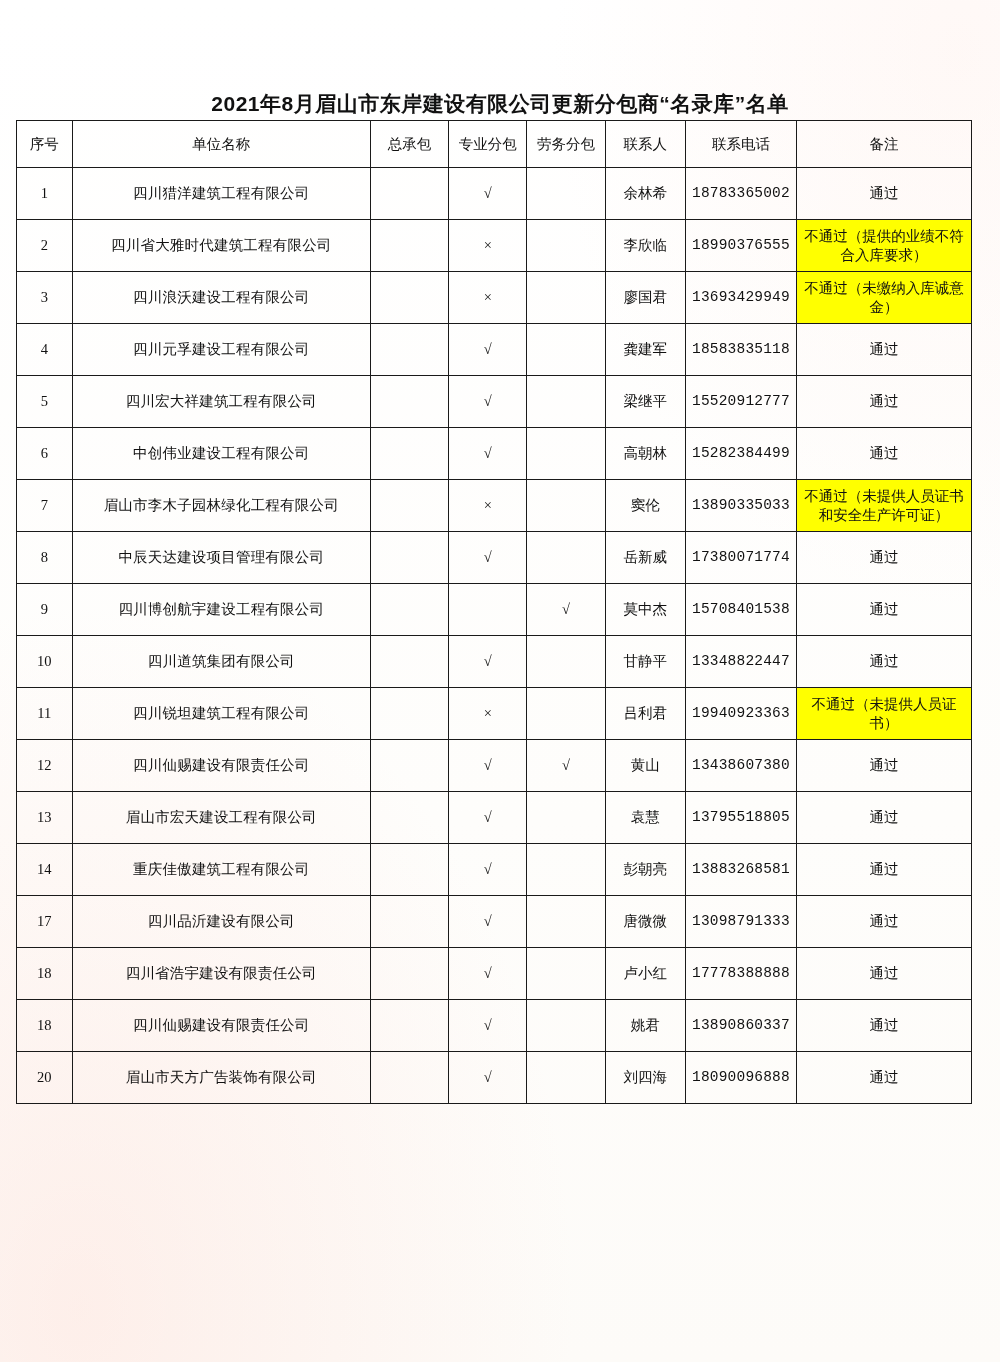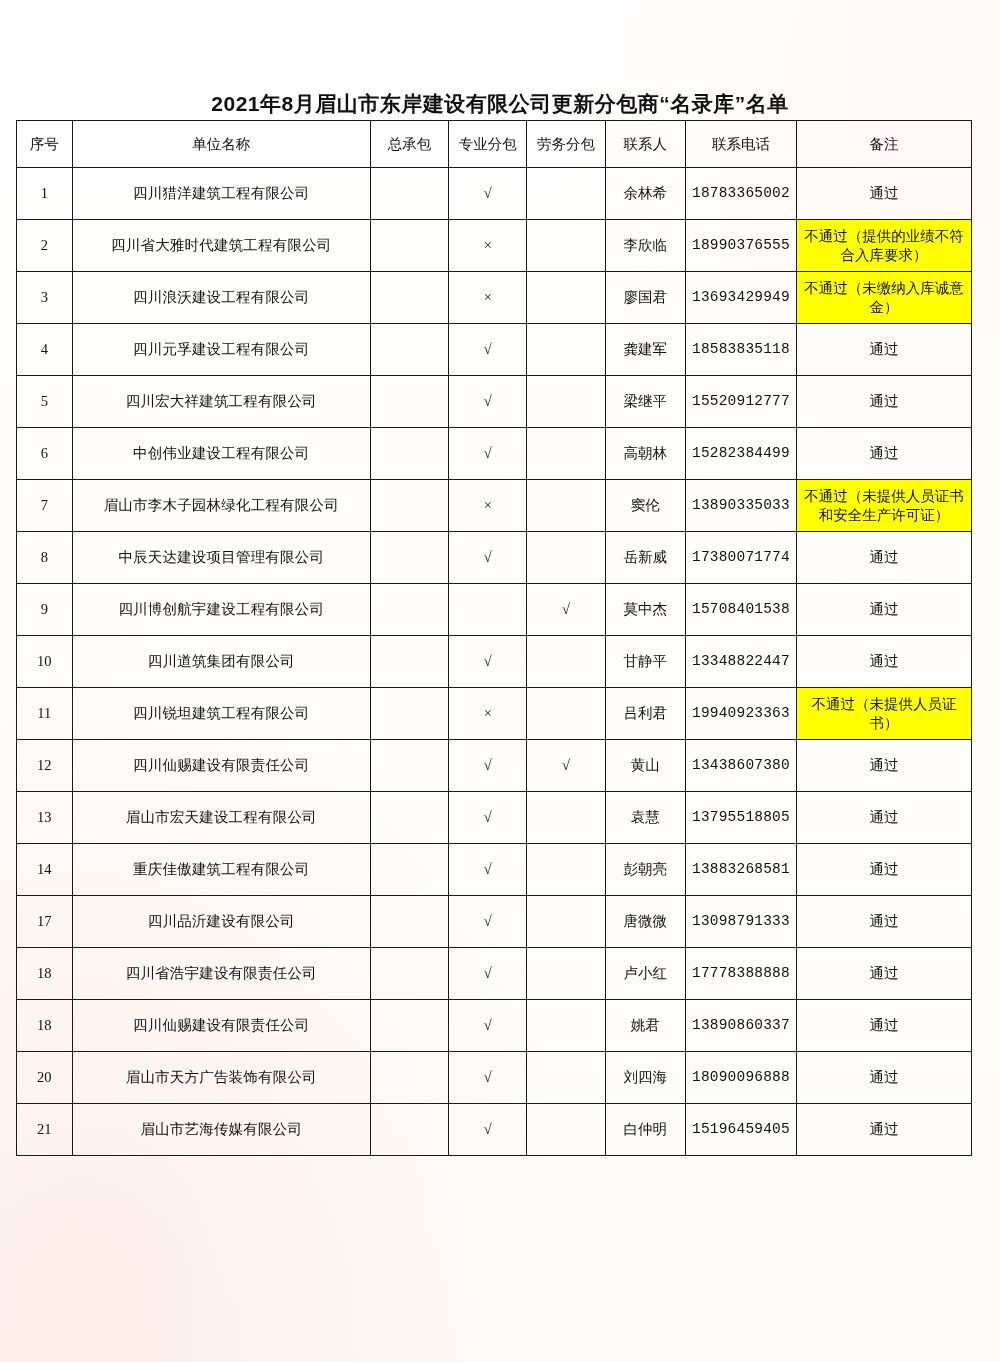--- a/index.html
+++ b/index.html
@@ -292,26 +292,16 @@
         <tr>
           <td>20</td>
           <td class="name-cell">眉山市天方广告装饰有限公司</td>
           <td class="mark"></td>
           <td class="mark">√</td>
           <td class="mark"></td>
           <td>刘四海</td>
           <td class="phone">18090096888</td>
           <td class="remark-pass">通过</td>
         </tr>
-        <tr>
-          <td>21</td>
-          <td class="name-cell">眉山市艺海传媒有限公司</td>
-          <td class="mark"></td>
-          <td class="mark">√</td>
-          <td class="mark"></td>
-          <td>白仲明</td>
-          <td class="phone">15196459405</td>
-          <td class="remark-pass">通过</td>
-        </tr>
       </tbody>
   </table>
 
 </div>
 
 </body></html>

